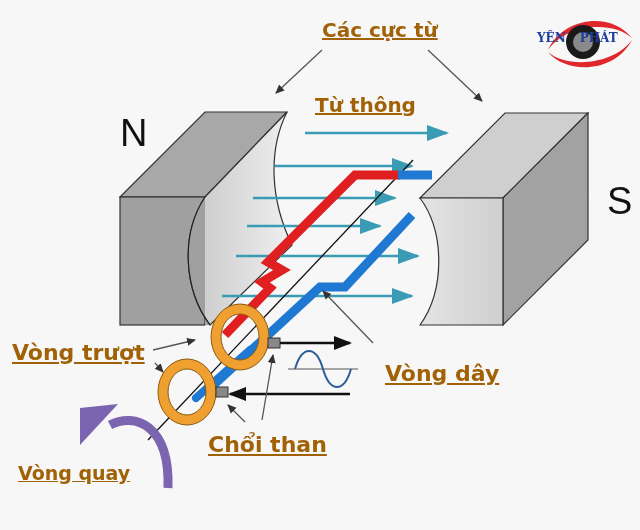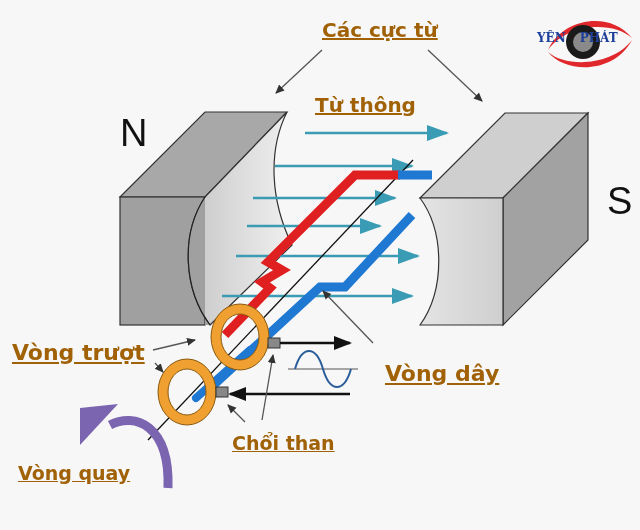--- a/index.html
+++ b/index.html
@@ -113,14 +113,14 @@
 </svg>
 
 <div style="position:absolute;left:537px;top:31px;font-family:'DejaVu Serif',serif;font-weight:bold;font-size:12px;color:#1d3f9a;"><span>YÊN</span><span style="display:inline-block;width:14px;"></span><span>PHÁT</span></div>
 
 <div class="lbl" style="left:322px;top:18px;font-size:20px;">Các cực từ</div>
 <div class="lbl" style="left:315px;top:93px;font-size:20px;">Từ thông</div>
 <div class="pole" style="left:120px;top:112px;">N</div>
 <div class="pole" style="left:607px;top:180px;">S</div>
 <div class="lbl" style="left:12px;top:340px;font-size:22px;text-align:center;">Vòng trượt</div>
 <div class="lbl" style="left:385px;top:348px;font-size:22px;margin-top:13px;">Vòng dây</div>
-<div class="lbl" style="left:208px;top:432px;font-size:19px;margin-left:24px;">Chổi than</div>
+<div class="lbl" style="left:208px;top:432px;font-size:22px;">Chổi than</div>
 <div class="lbl" style="left:18px;top:462px;font-size:19px;">Vòng quay</div>
 
 </body></html>

